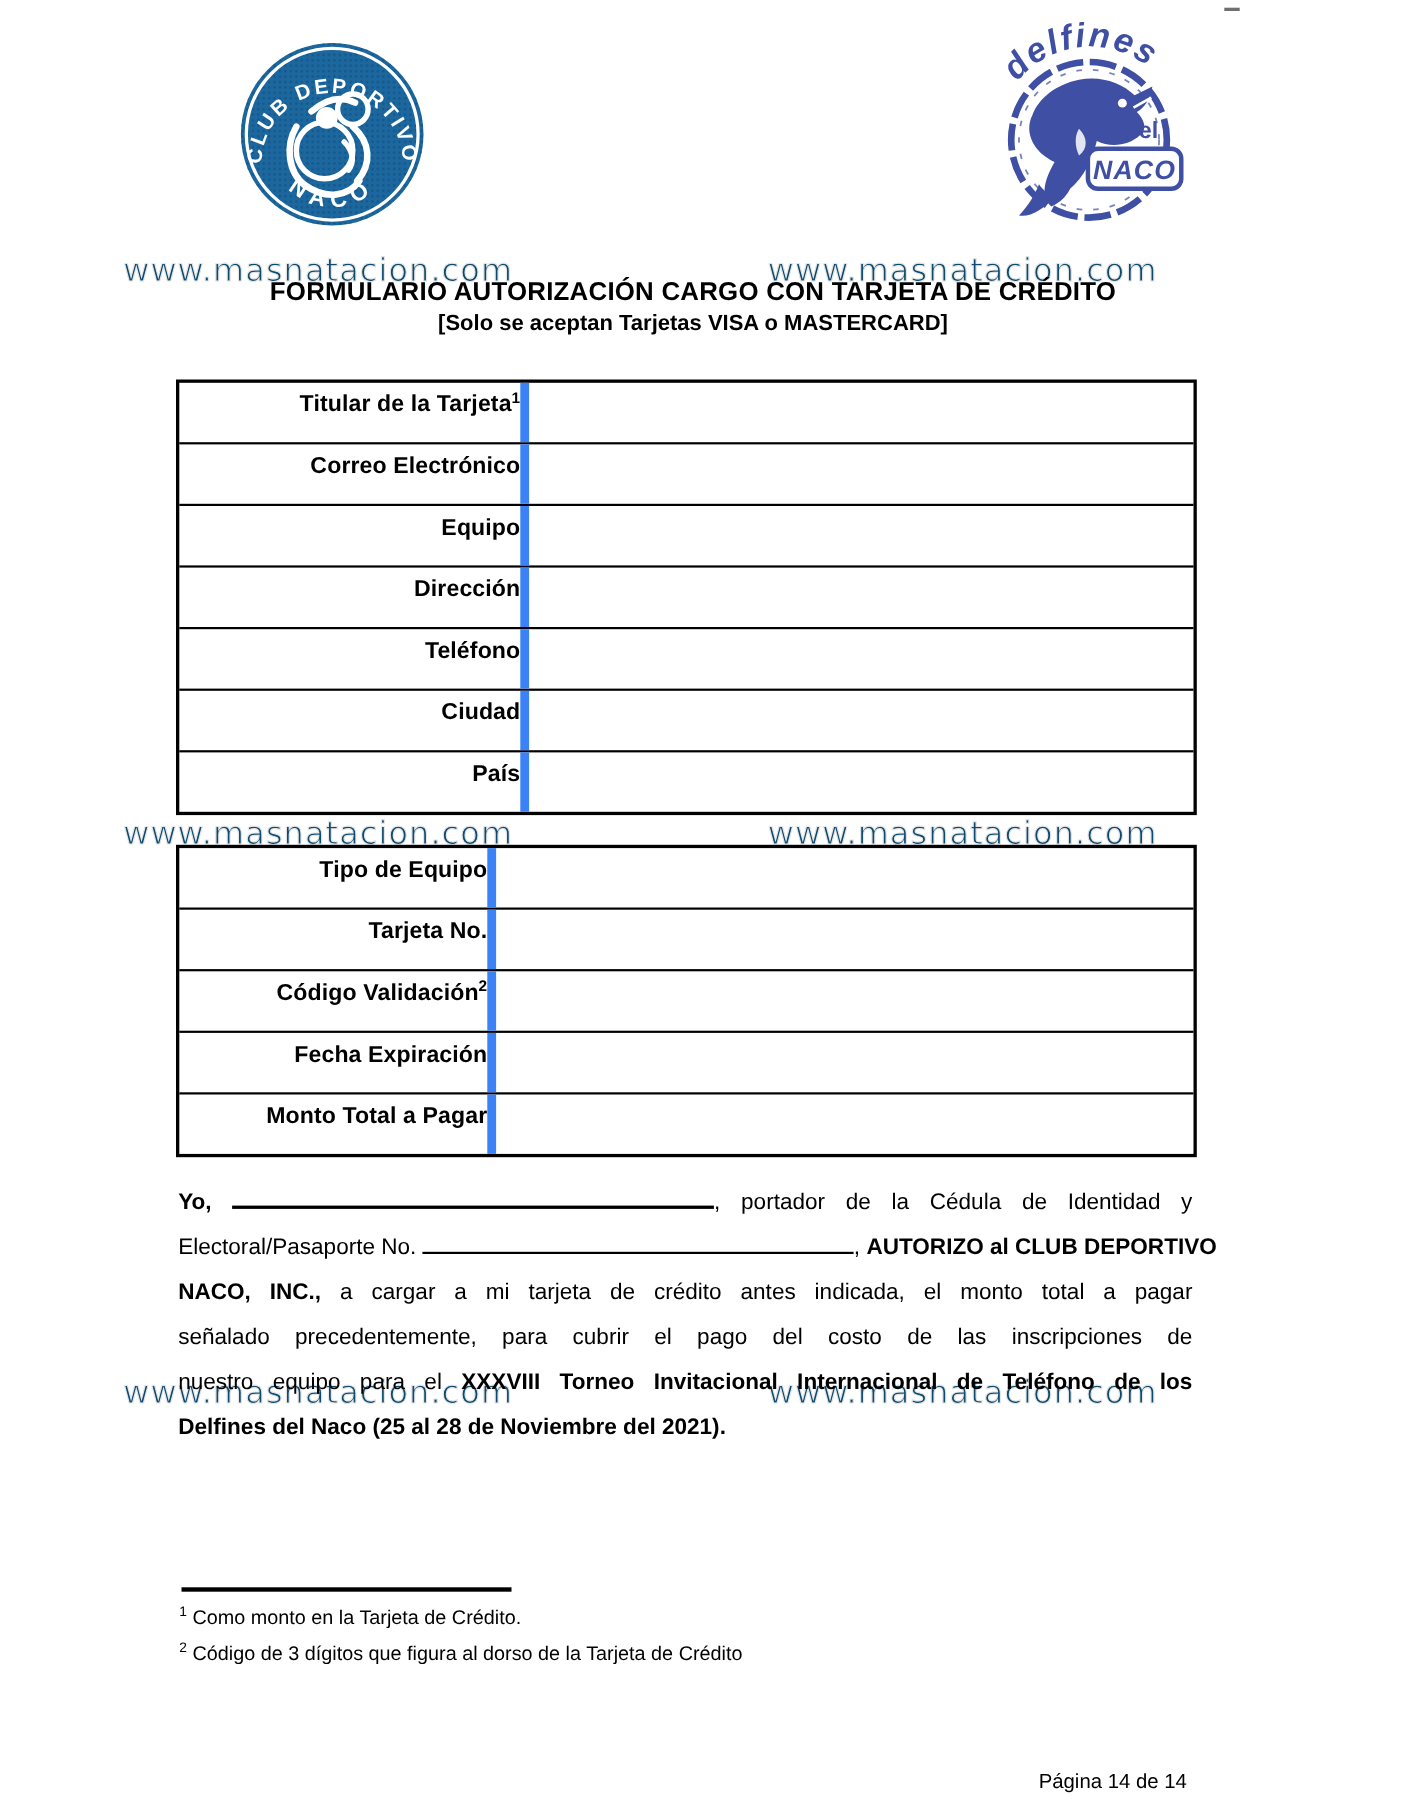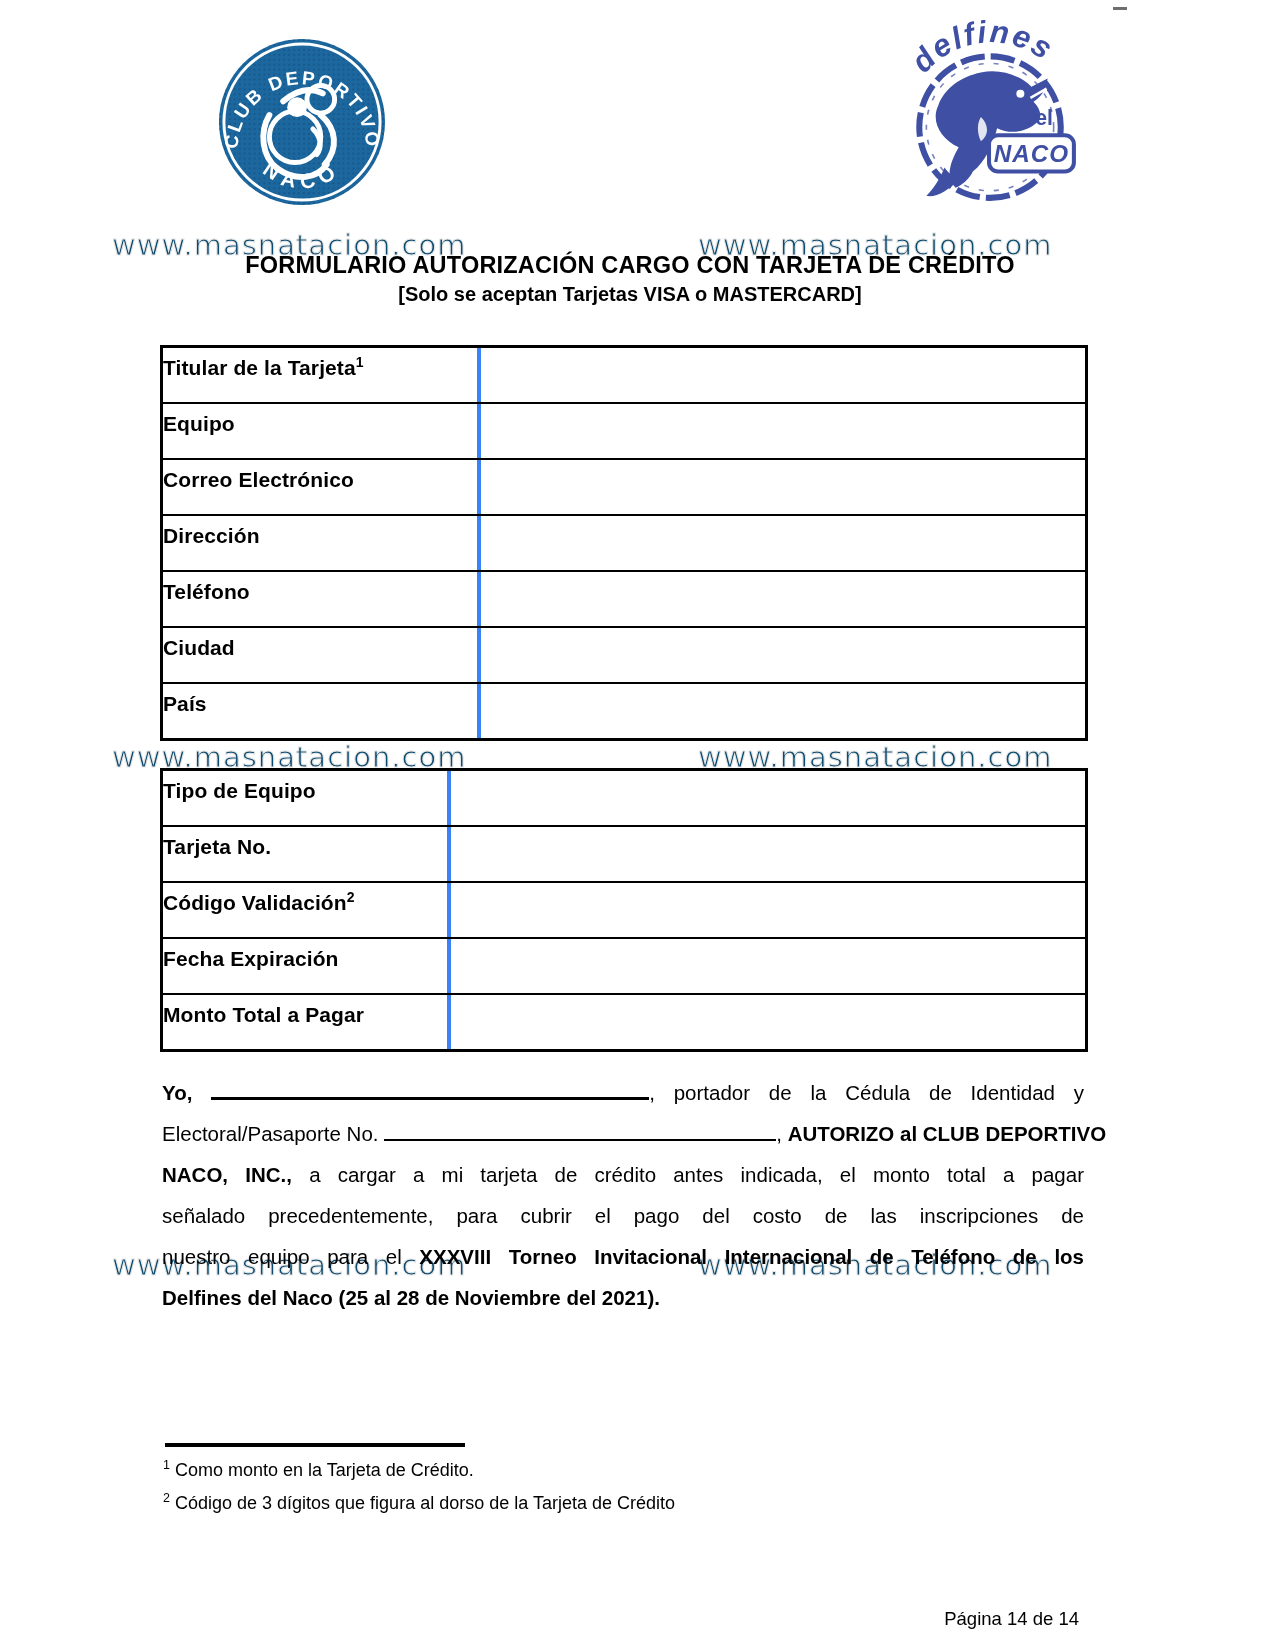--- a/index.html
+++ b/index.html
@@ -34,22 +34,22 @@
   .title-line2{font-size:20px;font-weight:bold;margin:4px 0 0 0;}
   
   .ftable{position:absolute;left:160px;width:922px;border:3px solid #000;z-index:2;background:transparent;}
   .t-contact{top:345px;}
   .t-card{top:768px;}
   .trow{display:grid;height:54px;border-top:2px solid #000;}
   .trow:first-child{border-top:none;}
   .t-contact .trow{grid-template-columns:318px 1fr;}
   .t-card .trow{grid-template-columns:288px 1fr;}
   .tlabel{
-    border-right:4px solid #3b82f6;
-    text-align:left;
+    border-right:8px solid #3b82f6;
+    text-align:right;
     padding-top:8px;
     font-weight:bold;
     font-size:21px;
     letter-spacing:0.1px;
   }
   .tlabel sup{font-size:14px;line-height:0;}
   .tvalue{background:transparent;}
   
   .auth{position:absolute;left:162px;top:1072px;width:922px;font-size:20.5px;z-index:2;}
   .pline{height:41px;line-height:41px;text-align:justify;text-align-last:justify;white-space:nowrap;}
@@ -150,25 +150,25 @@
     <p class="title-line1">FORMULARIO AUTORIZACIÓN CARGO CON TARJETA DE CRÉDITO</p>
     <p class="title-line2">[Solo se aceptan Tarjetas VISA o MASTERCARD]</p>
   </div>
 
   <div class="ftable t-contact">
     <div class="trow">
       <div class="tlabel"><span>Titular de la Tarjeta</span><sup>1</sup></div>
       <div class="tvalue"></div>
     </div>
     <div class="trow">
+      <div class="tlabel"><span>Correo Electrónico</span></div>
+      <div class="tvalue"></div>
+    </div>
+    <div class="trow">
       <div class="tlabel"><span>Equipo</span></div>
-      <div class="tvalue"></div>
-    </div>
-    <div class="trow">
-      <div class="tlabel"><span>Correo Electrónico</span></div>
       <div class="tvalue"></div>
     </div>
     <div class="trow">
       <div class="tlabel"><span>Dirección</span></div>
       <div class="tvalue"></div>
     </div>
     <div class="trow">
       <div class="tlabel"><span>Teléfono</span></div>
       <div class="tvalue"></div>
     </div>

